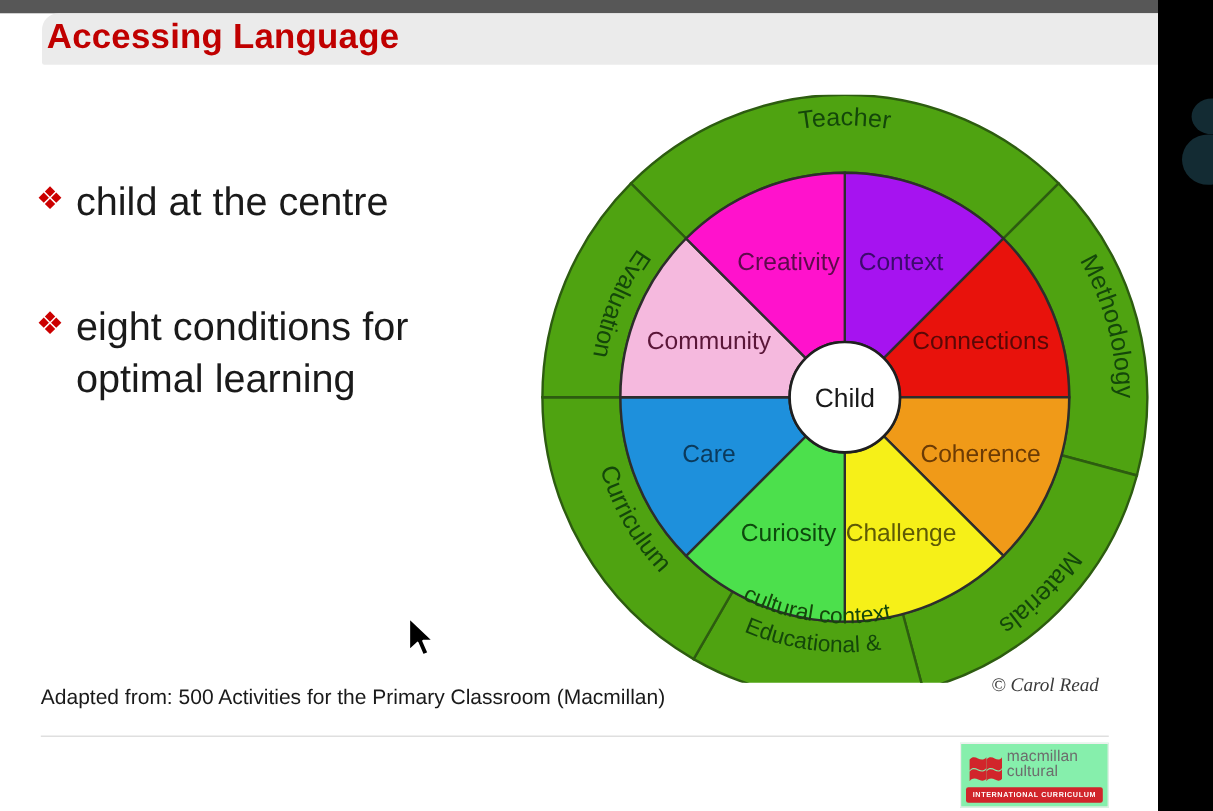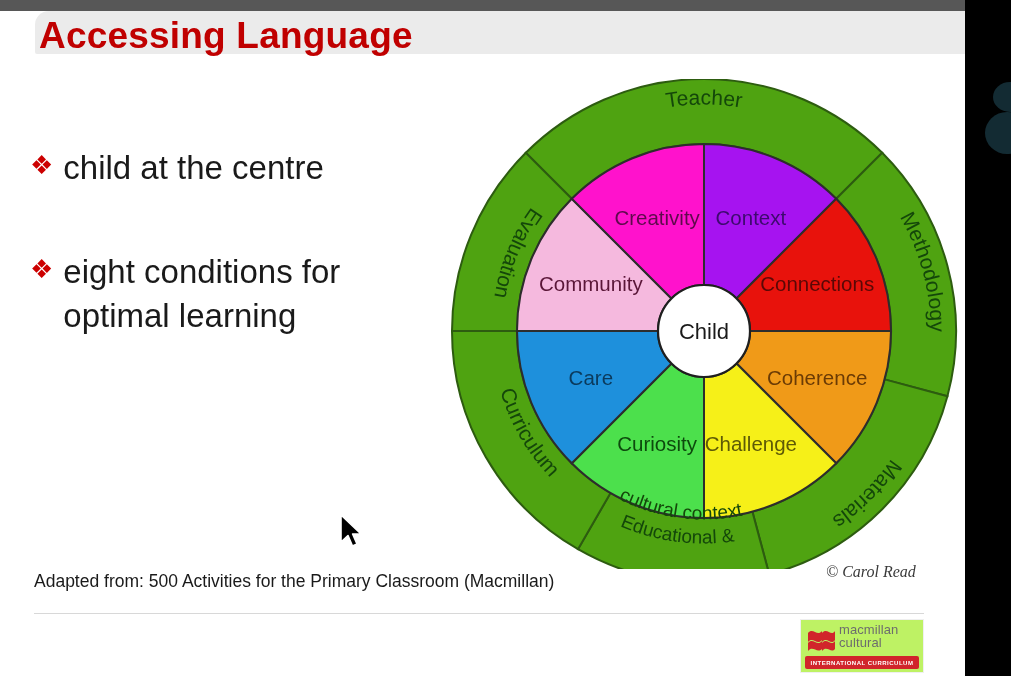--- a/index.html
+++ b/index.html
@@ -36,21 +36,21 @@
 
   
   #title-banner{
     position:absolute;left:35px;top:0px;width:930px;height:43px;
     background:#ebebeb;
     border-top-left-radius:14px;
     border-bottom-left-radius:2px;
   }
   #page-title{
     position:absolute;left:39px;top:4px;
-    font-size:37px;font-weight:bold;color:#c00000;
+    font-size:29px;font-weight:bold;color:#c00000;
     letter-spacing:.2px;white-space:nowrap;
   }
 
   
   #bullets{position:absolute;left:30px;top:135px;width:400px;}
   .bullet-row{display:flex;align-items:flex-start;margin-bottom:60px;}
   .bullet-glyph{
     color:#cc0000;font-size:26px;line-height:1;
     margin-right:10px;margin-top:6px;flex:0 0 auto;
   }
@@ -72,21 +72,21 @@
   #footer-note{
     position:absolute;left:34px;top:560px;width:890px;
     font-size:17.5px;color:#1a1a1a;
     padding-bottom:21px;
     border-bottom:1.5px solid #d8d8d8;
   }
 
   
   #logo{
     position:absolute;left:800px;top:608px;width:122px;height:52px;
-    background:#bef264;border:1px solid #efefef;
+    background:#86efac;border:1px solid #efefef;
   }
   #logo-mark{position:absolute;left:5px;top:4px;width:30px;height:30px;}
   #logo-words{position:absolute;left:38px;top:3px;line-height:1.02;}
   .logo-line{font-size:13px;color:#6d6d6d;letter-spacing:.1px;}
   #logo-ribbon{
     position:absolute;left:4px;top:36px;width:114px;height:13px;
     background:#d1252b;border-radius:2px;
     display:flex;align-items:center;justify-content:center;
   }
   #logo-ribbon span{

